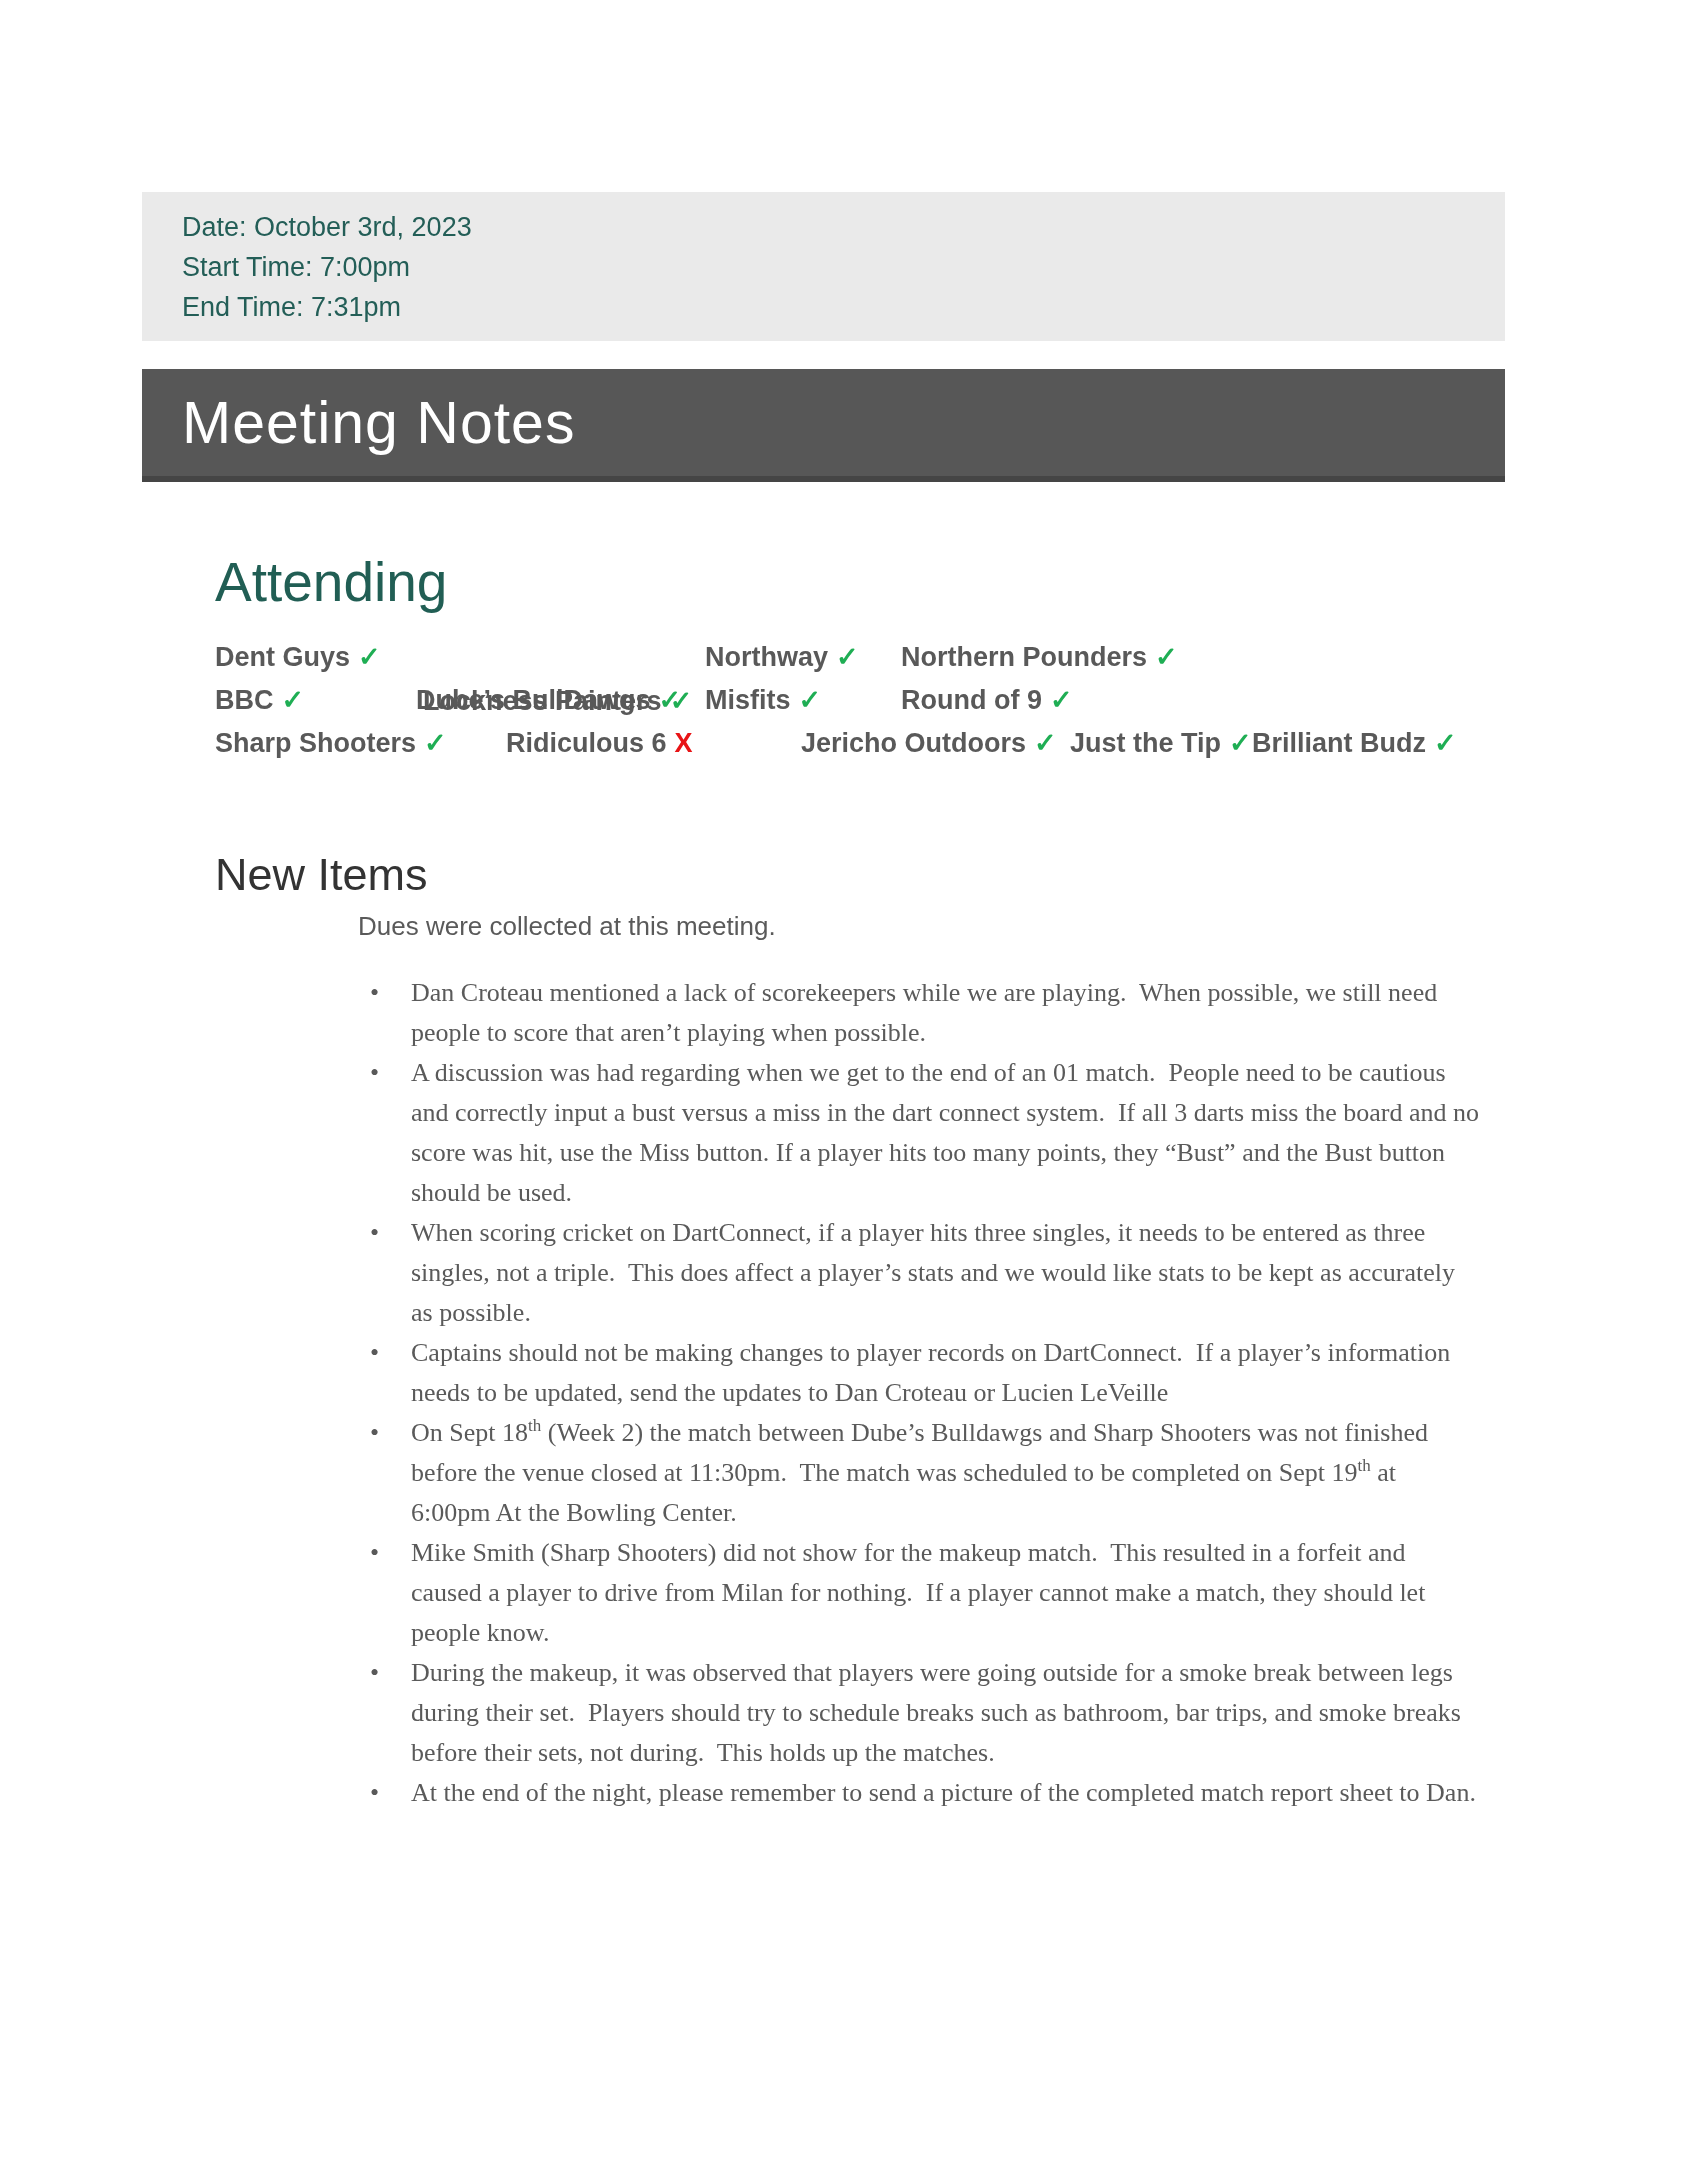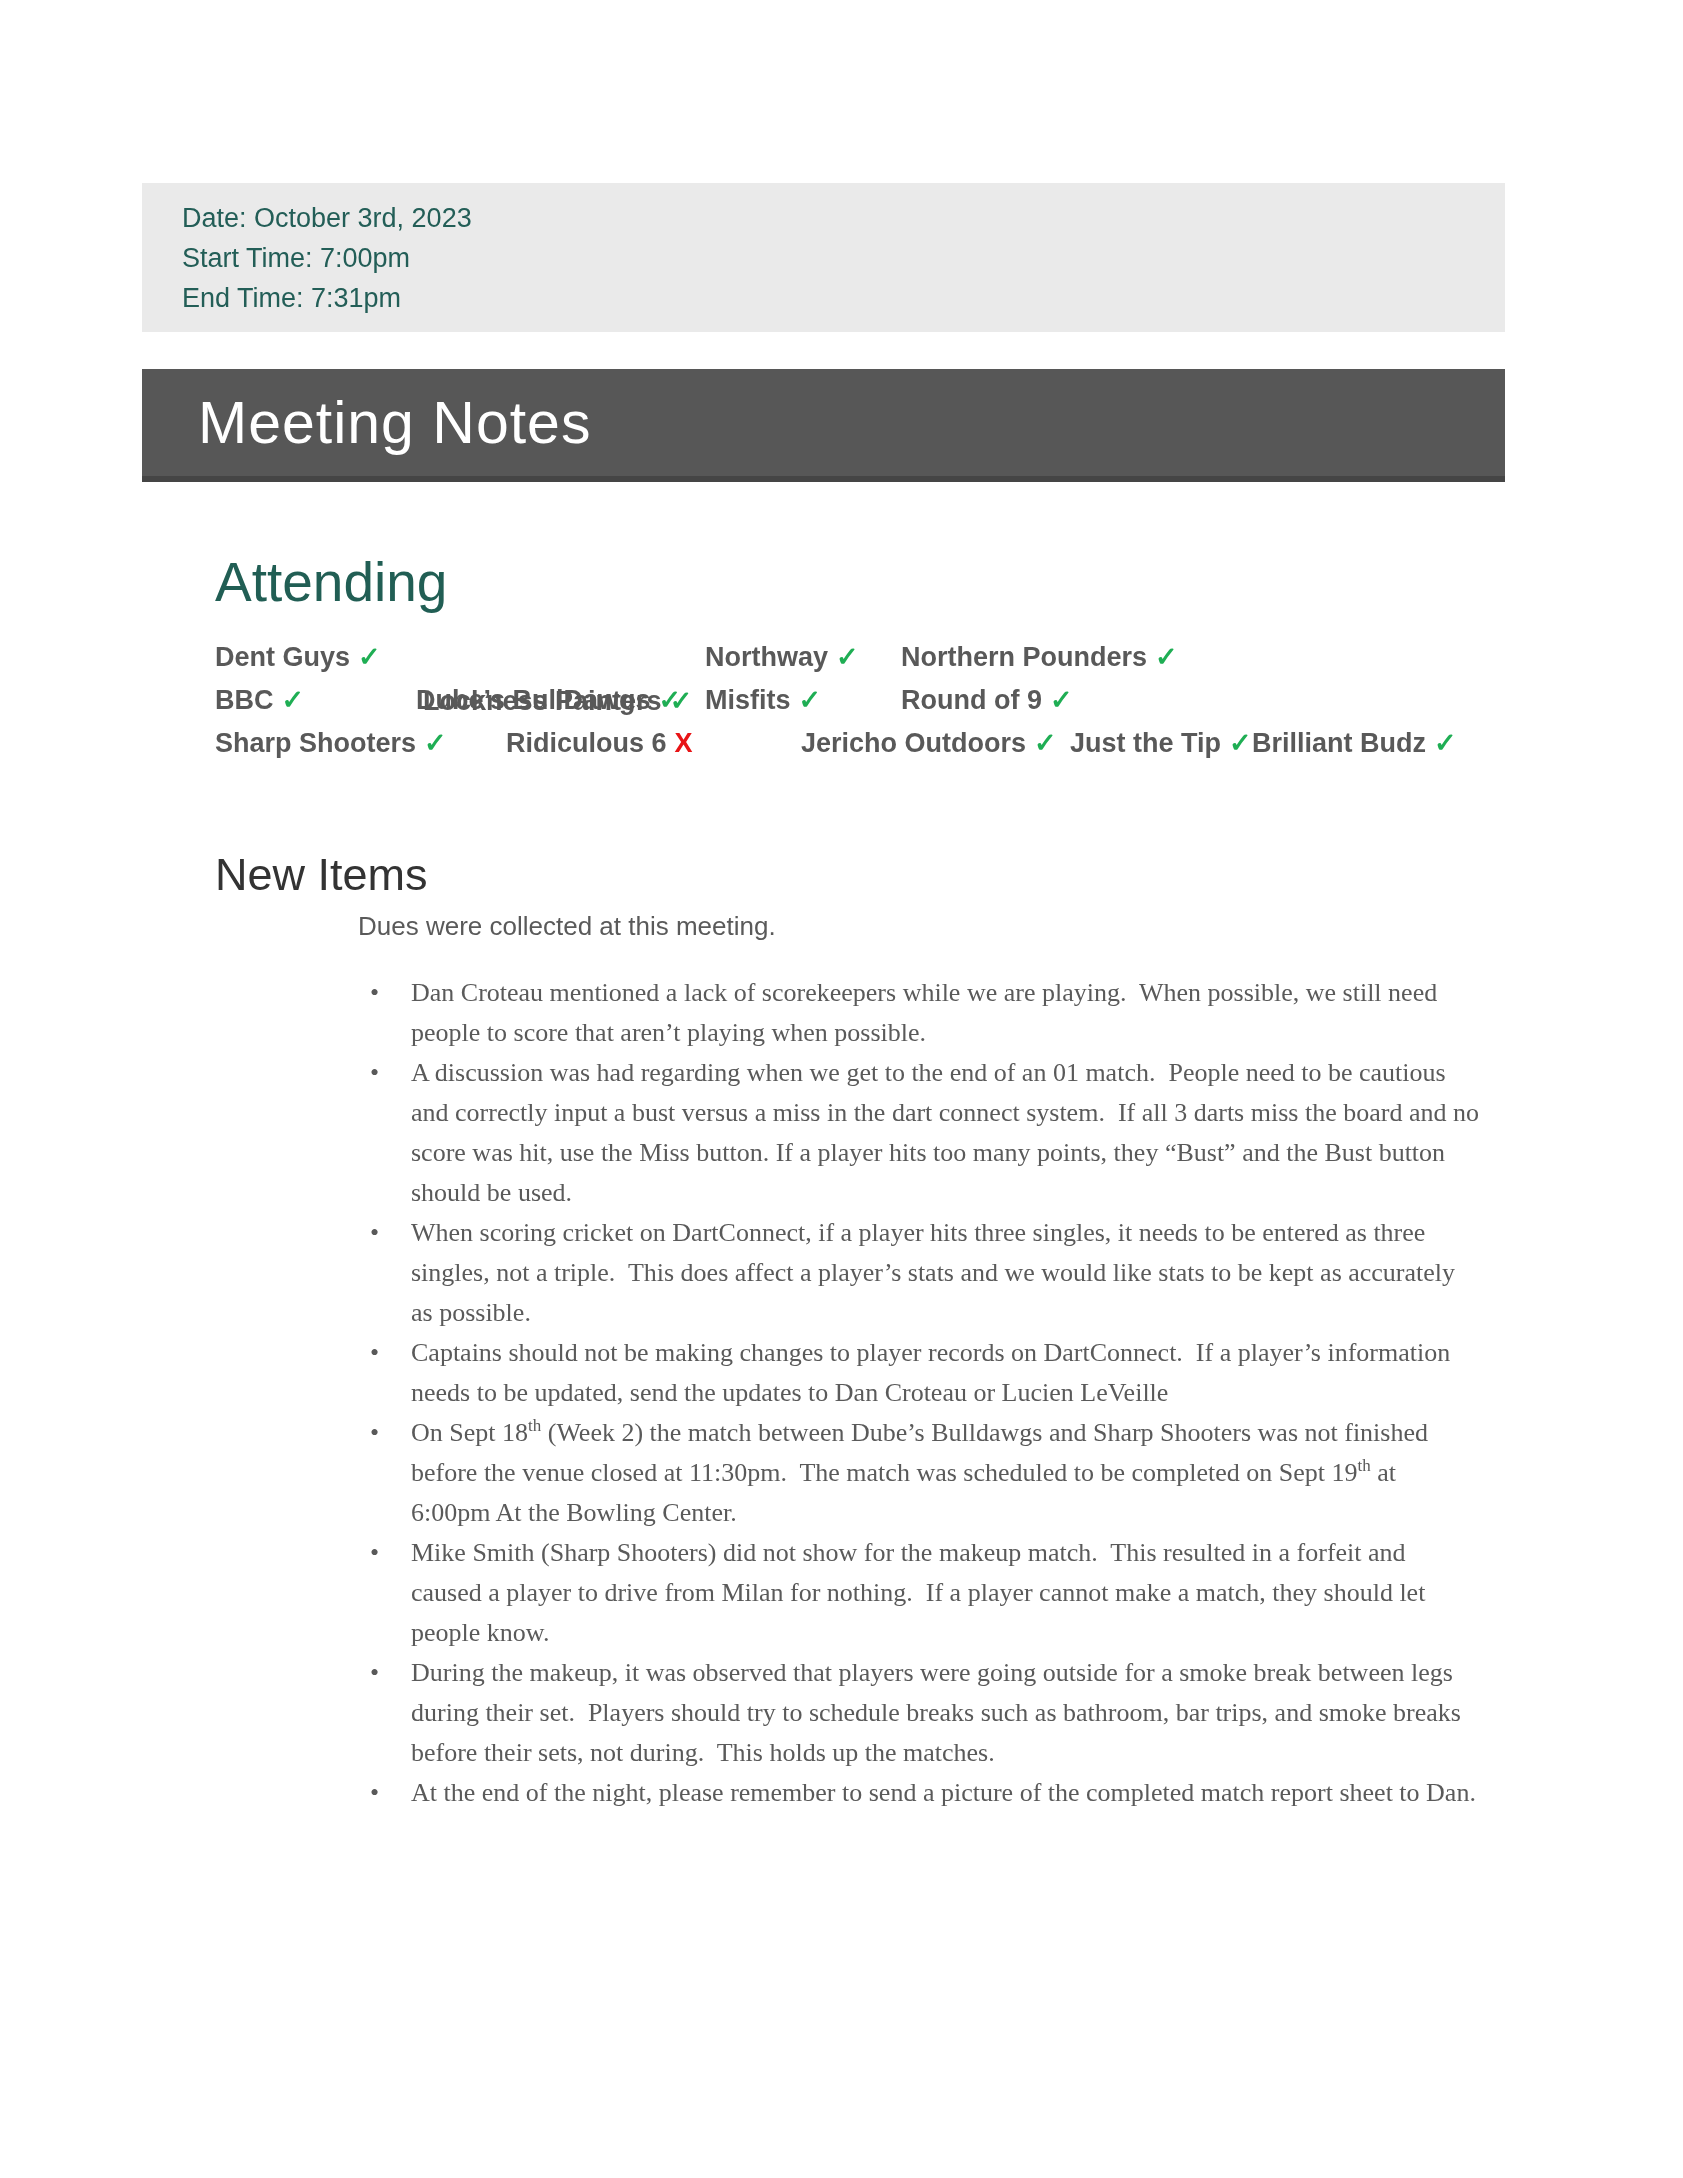--- a/index.html
+++ b/index.html
@@ -6,37 +6,37 @@
   #page {
     position:relative;
     width:1683px; height:2178px;
     background:#ffffff;
     font-family:"Liberation Sans", sans-serif;
     overflow:hidden;
   }
 
   
   .info-box {
-    position:absolute; left:142px; top:183px;
+    position:absolute; left:142px; top:192px;
     width:1363px; height:149px;
     background:#EAEAEA;
     box-sizing:border-box;
     padding:15px 0 0 40px;
     color:#235E57;
     font-size:27px; line-height:40px;
   }
 
   
   .banner {
     position:absolute; left:142px; top:369px;
     width:1363px; height:113px;
     background:#575757;
     border-bottom:6px solid #454545;
     display:flex; align-items:center;
-    box-sizing:border-box; padding-left:56px;
+    box-sizing:border-box; padding-left:40px;
   }
   .banner .title {
     color:#ffffff; font-size:59px; letter-spacing:1px;
   }
 
   .attending-heading {
     position:absolute; left:215px; top:550px;
     font-size:55px; color:#215E54;
   }
 

